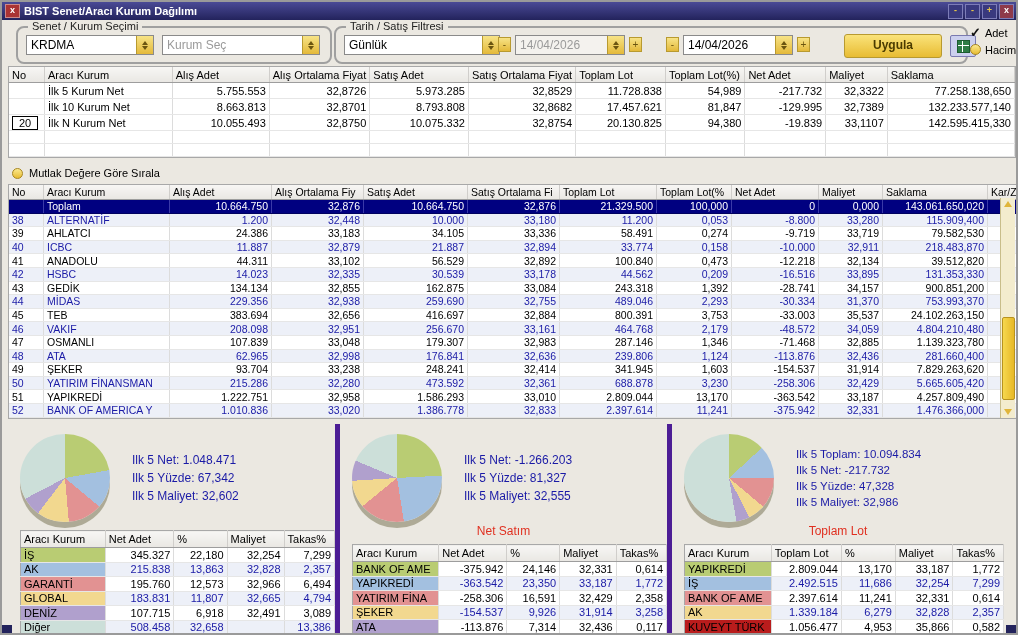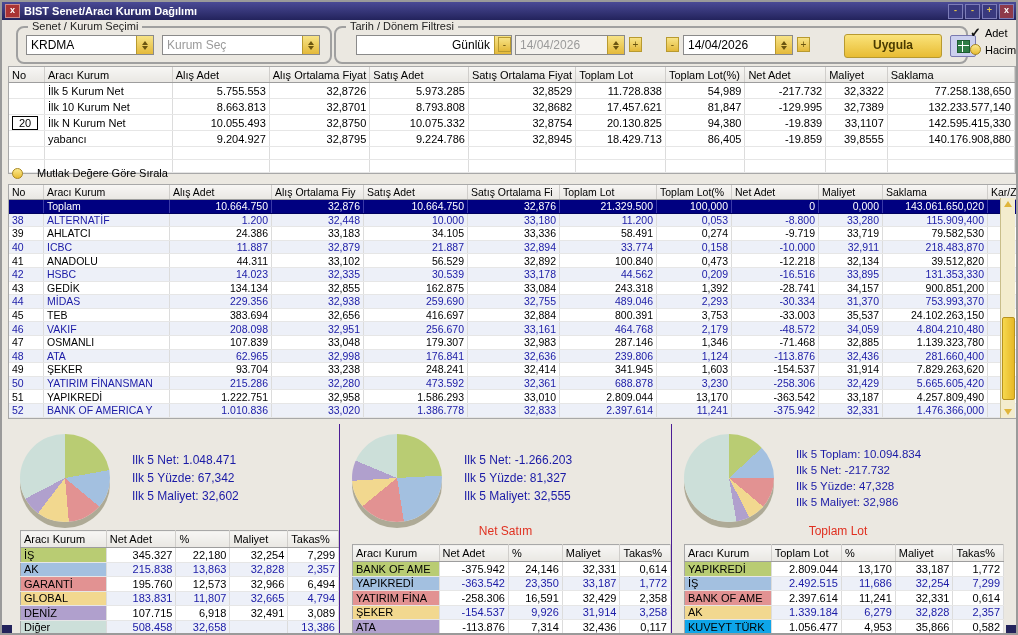--- a/index.html
+++ b/index.html
@@ -37,38 +37,38 @@
   
   table{border-collapse:collapse;table-layout:fixed;background:#fff;}
   th{background:linear-gradient(#f7f6f4,#e9e7e3);font-weight:normal;text-align:left;font-size:11px;padding:1px 3px;border-right:1px solid #d0cecb;border-bottom:1px solid #9d9d9d;white-space:nowrap;overflow:hidden;}
   td{font-size:11px;padding:0 3px;border-right:1px solid #dcdcdc;border-bottom:1px solid #e6e6e6;white-space:nowrap;overflow:hidden;}
   td.num{text-align:right;}
   
   #t1wrap{position:absolute;left:6px;top:64px;width:1006px;border:1px solid #a8a8a8;background:#fff;}
   #t1 th{height:13px;}
   #t1 td{height:15px;}
   
-  #sortrow{position:absolute;left:10px;top:165px;display:flex;align-items:center;gap:14px;font-size:11px;color:#000;}
+  #sortrow{position:absolute;left:10px;top:165px;display:flex;align-items:center;gap:6px;font-size:11px;color:#000;}
   
   #t2wrap{position:absolute;left:6px;top:182px;width:1006px;border:1px solid #a8a8a8;background:#fff;}
   #t2{width:992px;}
   #t2 th{height:12px;font-size:10.5px;}
   #t2 td{height:12.6px;font-size:10.5px;}
   tr.alt td{background:#edf0f8;color:#1a1aa6;}
   tr.norm td{background:#fff;color:#000;}
   tr.selected td{background:#000080;color:#fff;border-right:1px solid #3a3aa8;border-bottom:1px solid #000060;}
   
   #vscroll{position:absolute;right:0;top:13px;width:14px;bottom:0;background:#f3ecce;border-left:1px solid #c8bd8a;}
   #vscroll .arr{position:absolute;left:1px;width:12px;height:11px;display:flex;align-items:center;justify-content:center;}
   #vscroll .thumb{position:absolute;left:1px;width:11px;background:linear-gradient(90deg,#f6d84e,#e7b827);border:1px solid #b8921e;border-radius:2px;}
   .gtri-u{width:0;height:0;border-left:4px solid transparent;border-right:4px solid transparent;border-bottom:6px solid #e0b53a;}
   .gtri-d{width:0;height:0;border-left:4px solid transparent;border-right:4px solid transparent;border-top:6px solid #e0b53a;}
   
   #panels{position:absolute;left:6px;top:422px;width:1006px;height:210px;display:flex;}
-  .panel{position:relative;width:332px;height:210px;border-right:1px solid #4c1d95;box-sizing:border-box;}
+  .panel{position:relative;width:332px;height:210px;border-right:5px solid #4c1d95;box-sizing:border-box;}
   .panel:last-child{border-right:none;}
   .panel-top{display:flex;align-items:center;padding:6px 0 0 12px;height:96px;}
   .pie{width:90px;height:88px;border-radius:50%;box-shadow:0 6px 0 rgba(100,95,60,.45);flex:none;}
   .stats{margin-left:22px;color:#1a1aa6;font-size:12px;}
   .stats div{margin:4px 0;}
   .panel-label{text-align:center;color:#e03020;font-size:12px;height:16px;margin-top:-2px;}
   .ptable{margin:4px 0 0 12px;border:1px solid #a8a8a8;}
   .ptable th{height:14px;}
   .ptable td{height:13.5px;}
   .ptable td.lbl{color:#000;}
@@ -103,22 +103,22 @@
       <div class="combo" style="left:144px;width:158px;">
         <div class="cval ph">Kurum Seç</div>
         <div class="spin">
             <div class="tri-u"></div>
             <div class="tri-d"></div>
           </div>
       </div>
     </div>
 
     <div class="group" id="group2">
-      <div class="glabel">Tarih / Dönem Filtresi</div>
-      <div class="combo" style="left:20px;width:156px;text-align:right;">
+      <div class="glabel">Tarih / Satış Filtresi</div>
+      <div class="combo" style="left:8px;width:156px;">
         <div class="cval">Günlük</div>
         <div class="spin">
             <div class="tri-u"></div>
             <div class="tri-d"></div>
           </div>
       </div>
       <div class="sqbtn" style="left:162px;">-</div>
       <div class="datefield disabled" style="left:179px;width:110px;">
         <div class="dval">14/04/2026</div>
         <div class="spin">
@@ -205,33 +205,20 @@
             <td>İlk N Kurum Net</td>
             <td class="num">10.055.493</td>
             <td class="num">32,8750</td>
             <td class="num">10.075.332</td>
             <td class="num">32,8754</td>
             <td class="num">20.130.825</td>
             <td class="num">94,380</td>
             <td class="num">-19.839</td>
             <td class="num">33,1107</td>
             <td class="num">142.595.415,330</td>
-          </tr>
-          <tr class="norm">
-            <td></td>
-            <td>yabancı</td>
-            <td class="num">9.204.927</td>
-            <td class="num">32,8795</td>
-            <td class="num">9.224.786</td>
-            <td class="num">32,8945</td>
-            <td class="num">18.429.713</td>
-            <td class="num">86,405</td>
-            <td class="num">-19.859</td>
-            <td class="num">39,8555</td>
-            <td class="num">140.176.908,880</td>
           </tr>
           <tr class="norm">
             <td style="height: 12px;">&nbsp;</td>
             <td style="height: 12px;">&nbsp;</td>
             <td style="height: 12px;">&nbsp;</td>
             <td style="height: 12px;">&nbsp;</td>
             <td style="height: 12px;">&nbsp;</td>
             <td style="height: 12px;">&nbsp;</td>
             <td style="height: 12px;">&nbsp;</td>
             <td style="height: 12px;">&nbsp;</td>
@@ -693,21 +680,21 @@
               <td class="num">0,614</td>
             </tr>
             <tr class="alt">
               <td class="lbl" style="background: rgb(242, 216, 143);">AK</td>
               <td class="num">1.339.184</td>
               <td class="num">6,279</td>
               <td class="num">32,828</td>
               <td class="num">2,357</td>
             </tr>
             <tr class="norm">
-              <td class="lbl" style="background: #0ea5e9;">KUVEYT TÜRK</td>
+              <td class="lbl" style="background: #b91c1c;">KUVEYT TÜRK</td>
               <td class="num">1.056.477</td>
               <td class="num">4,953</td>
               <td class="num">35,866</td>
               <td class="num">0,582</td>
             </tr>
             <tr class="alt">
               <td class="lbl" style="background: rgb(204, 223, 217);">Diğer</td>
               <td class="num">11.234.66</td>
               <td class="num">52,672</td>
               <td class="num"></td>

